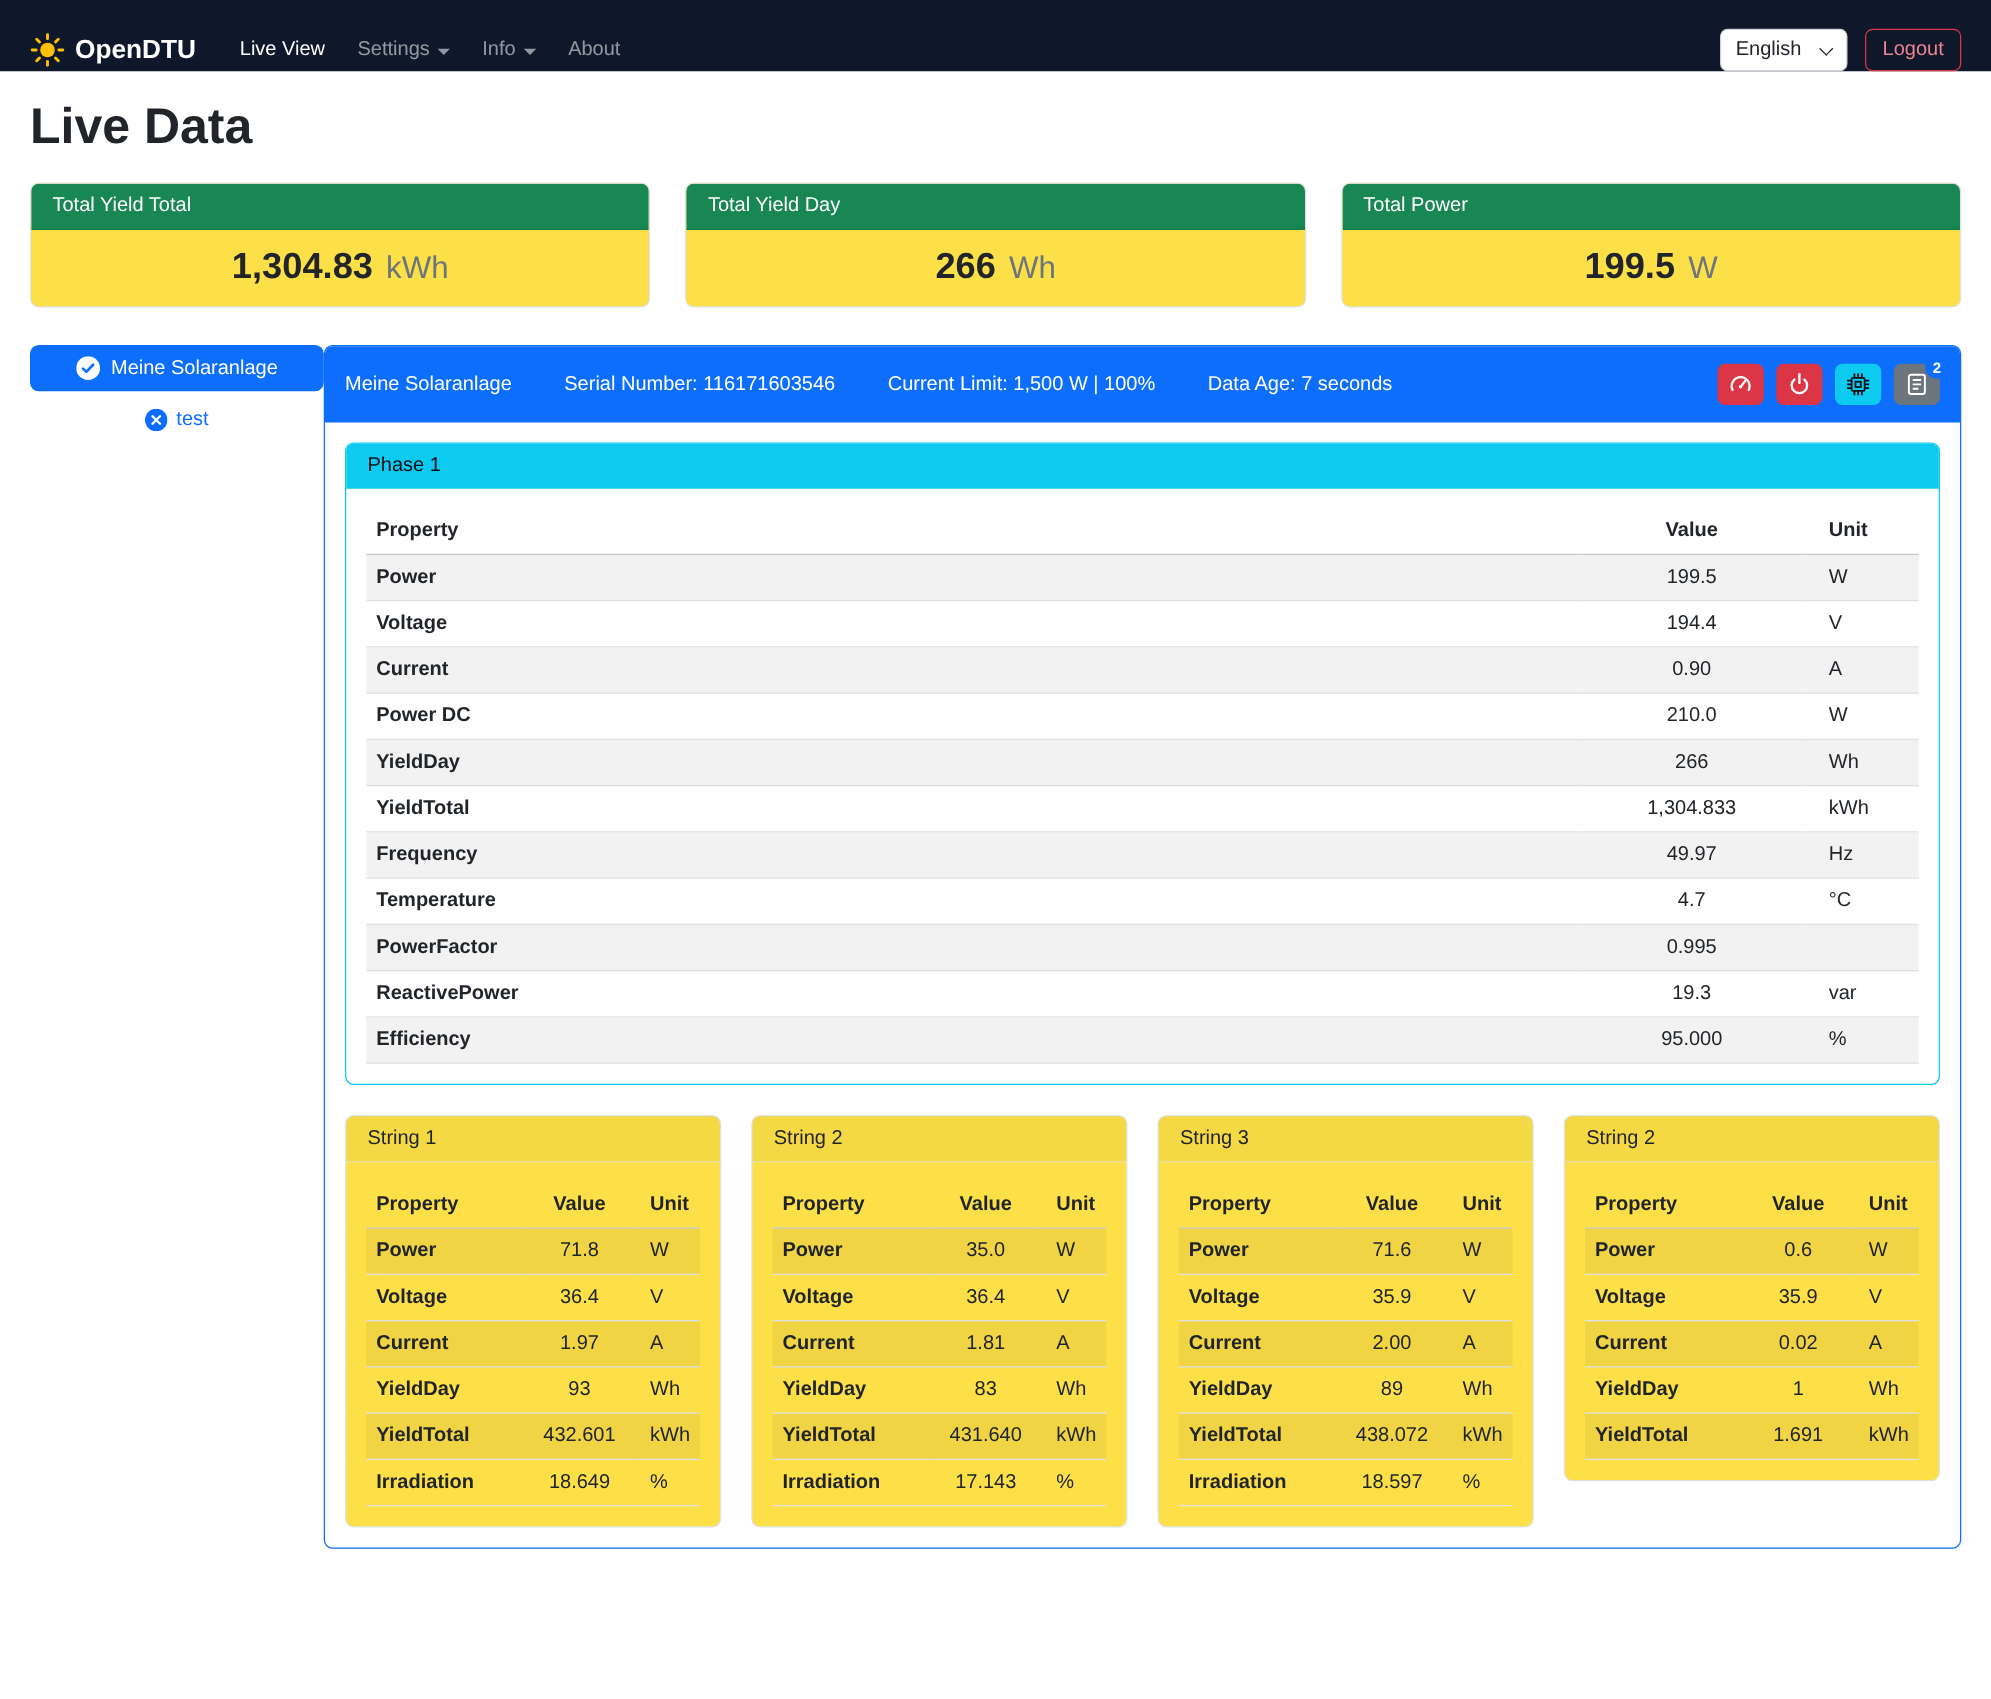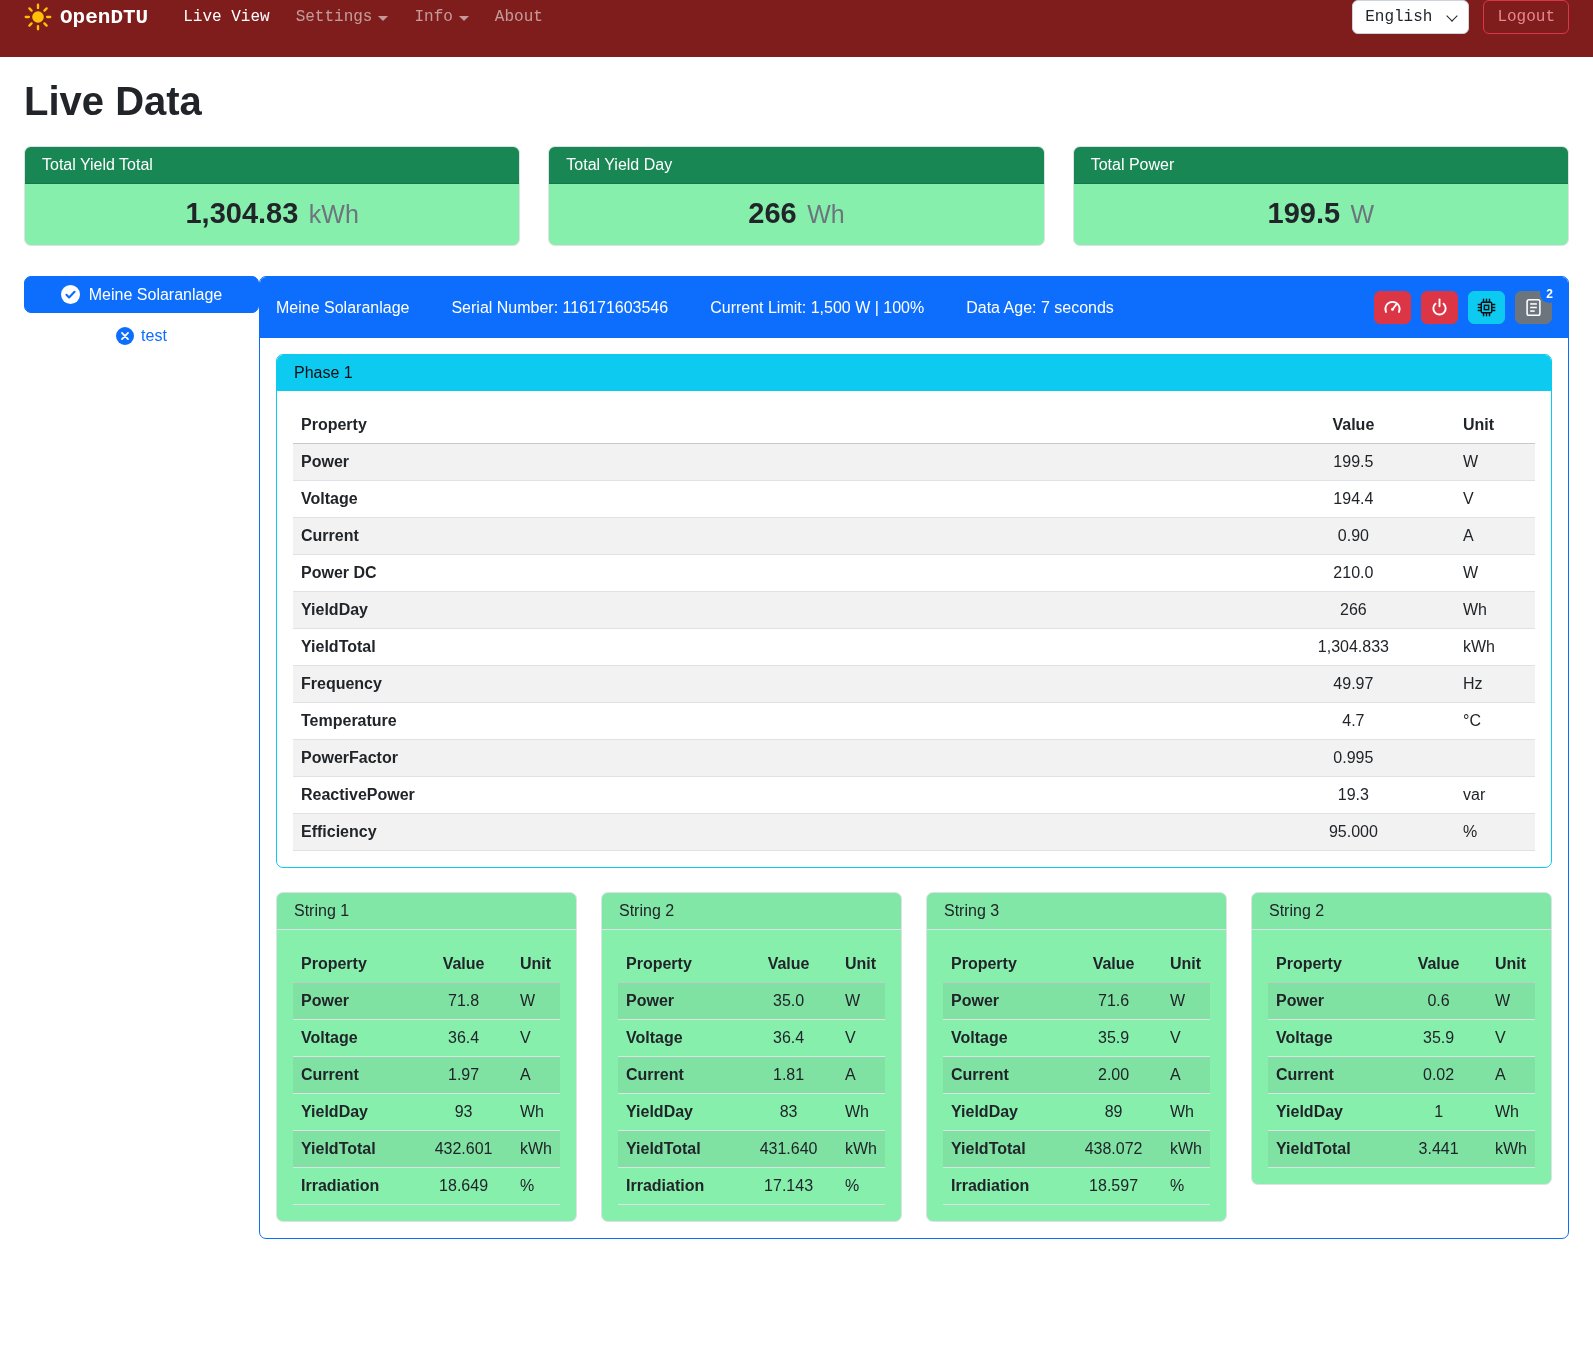--- a/index.html
+++ b/index.html
@@ -1,21 +1,21 @@
 <!DOCTYPE html>
 <html><head>
 <meta charset="utf-8">
 <style>
   * { box-sizing: border-box; }
   html, body { margin: 0; padding: 0; background: #fff; color: #212529;
     font-family: "Liberation Sans", sans-serif; font-size: 16px; }
 
   
-  .navbar { background: #7f1d1d; height: 57px; display: flex; align-items: flex-start;
-    justify-content: space-between; padding: 0 24px; font-family: Liberation Mono, monospace; }
+  .navbar { background: #0f172a; height: 57px; display: flex; align-items: flex-end;
+    justify-content: space-between; padding: 0 24px; }
   .nav-left { display: flex; align-items: center; gap: 8px; }
   .brand { display: flex; align-items: center; gap: 8px; color: #fff;
     font-size: 21px; font-weight: 700; margin-right: 18px; cursor: pointer; }
   .nav-link { color: rgba(255,255,255,0.55); padding: 8px 9px; cursor: pointer;
     display: inline-flex; align-items: center; gap: 6px; text-decoration: none; }
   .nav-link.active { color: #fff; }
   .caret { display: inline-block; border-top: 5px solid currentColor;
     border-left: 5px solid transparent; border-right: 5px solid transparent; margin-top: 2px; }
   .nav-right { display: flex; align-items: center; gap: 14px; padding-left: 48px; }
   .lang-select { background: #fff; color: #212529; border: 1px solid #ced4da;
@@ -24,21 +24,21 @@
   .chev { width: 8px; height: 8px; border-right: 1.8px solid #212529;
     border-bottom: 1.8px solid #212529; transform: rotate(45deg); margin-top: -3px; }
   .logout-btn { background: transparent; border: 1px solid #dc3545; color: #ea868f;
     border-radius: 6px; padding: 7px 13px; font-size: 16px; cursor: pointer;
     font-family: inherit; }
 
   
   .container { padding: 8px 24px 36px 24px; }
   h1.page-title { font-size: 40px; font-weight: 600; margin: 14px 0 22px 0; }
 
-  .card { background: #86efac; border: 1px solid #dee2e6; border-radius: 7px; }
+  .card { background: #fde047; border: 1px solid #dee2e6; border-radius: 7px; }
 
   
   .summary-row { display: grid; grid-template-columns: repeat(3, 1fr); gap: 28px; }
   .summary-card .card-header { background: #198754; color: #fff; padding: 9px 17px;
     border-radius: 6px 6px 0 0; border-bottom: 1px solid rgba(0,0,0,.125); }
   .summary-card .card-body { text-align: center; padding: 13px 16px 15px 16px; }
   .summary-value { font-size: 29px; font-weight: 700; color: #212529; }
   .summary-unit { font-size: 25px; color: #6c757d; margin-left: 6px; }
 
   .main-row { display: grid; grid-template-columns: 235px 1fr; 
@@ -492,21 +492,21 @@
                       <td class="val">0.02</td>
                       <td class="unit">A</td>
                     </tr>
                     <tr>
                       <th class="prop">YieldDay</th>
                       <td class="val">1</td>
                       <td class="unit">Wh</td>
                     </tr>
                     <tr>
                       <th class="prop">YieldTotal</th>
-                      <td class="val">3.441</td>
+                      <td class="val">1.691</td>
                       <td class="unit">kWh</td>
                     </tr>
                   </tbody>
                 </table>
             </div>
           </div>
         </div>
       </div>
     </div>
   </div>

